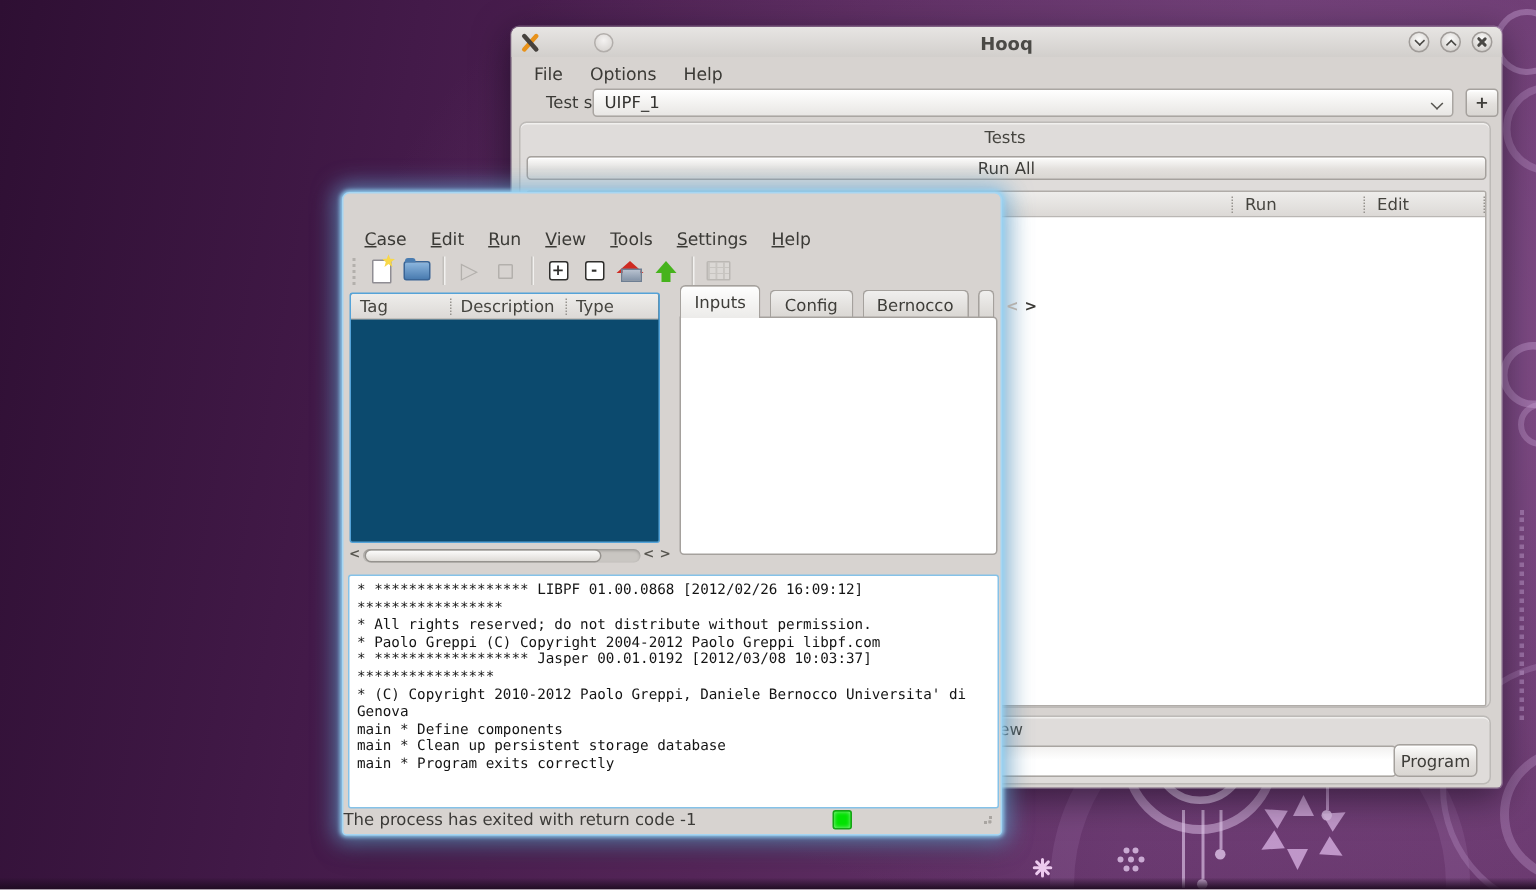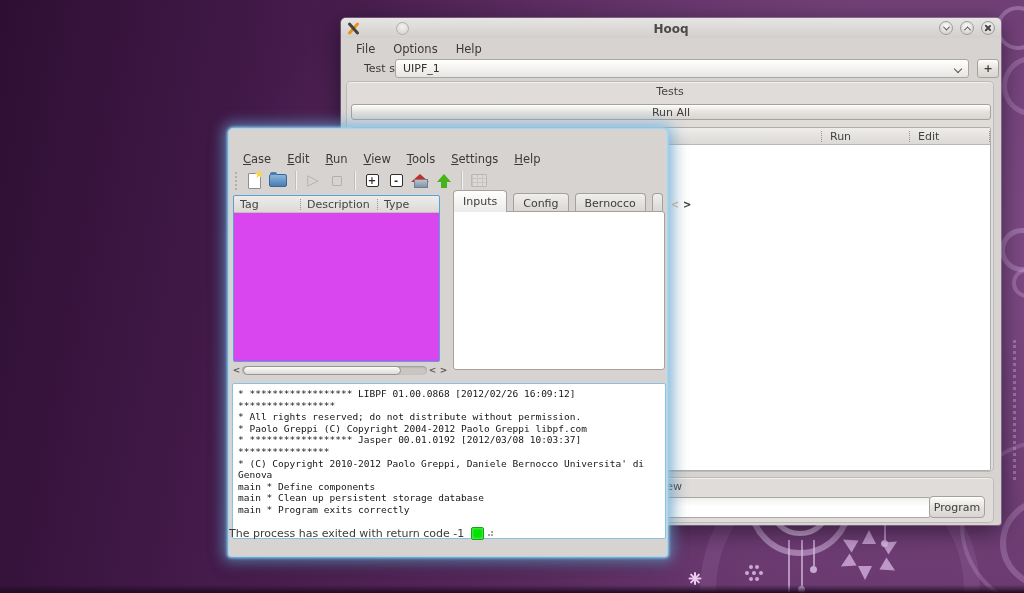--- a/index.html
+++ b/index.html
@@ -137,21 +137,21 @@
     background:linear-gradient(#b7c1cf,#8494a8); border:1px solid #6e7e92; }
   .ic-up{ position:relative; width:16px; height:16px; }
   .ic-up::before{ content:""; position:absolute; left:1px; top:1px; width:0; height:0;
     border-left:7px solid transparent; border-right:7px solid transparent; border-bottom:8px solid #46b31c; }
   .ic-up::after{ content:""; position:absolute; left:5px; top:9px; width:6px; height:6px; background:#46b31c; }
   .ic-calc{ width:16px; height:13px; border:1px solid #b7b4b0; background:#dcd9d6; border-radius:1px;
     background-image:linear-gradient(#c6c3bf 1px,transparent 1px),linear-gradient(90deg,#c6c3bf 1px,transparent 1px);
     background-size:5px 4px; background-position:0 3px; opacity:.85; }
 
   #tree-panel{ position:absolute; left:4px; top:66px; width:207px; height:167px;
-    border:1.5px solid #55a3d8; border-radius:2px; background:#d946ef; overflow:hidden; }
+    border:1.5px solid #55a3d8; border-radius:2px; background:#0c4a6e; overflow:hidden; }
   #tree-header{ display:flex; height:17px; background:linear-gradient(#eeedeb,#dcd9d6);
     border-bottom:1px solid #c2bfbb; align-items:stretch; }
   #tree-header .cell{ display:flex; align-items:center; padding-left:6px; color:#45443f; }
   .c-tag{ width:66px; } .c-desc{ width:76px; } .c-type{ flex:1; }
   #hscroll{ position:absolute; left:2px; top:235px; width:218px; height:13px; display:flex; align-items:center; }
   .sb-arrow{ width:11px; text-align:center; font-size:9px; font-weight:700; color:#57554f; line-height:13px; }
   .sb-track{ flex:1; height:9px; background:#c9c6c2; border-radius:5px; box-shadow:inset 0 1px 2px rgba(0,0,0,.25); position:relative; }
   .sb-thumb{ position:absolute; left:1px; top:0; width:158px; height:9px; border-radius:5px;
     background:linear-gradient(#fcfcfb,#dedbd7); border:1px solid #96938f; }
 
@@ -163,22 +163,22 @@
   .tab-scroll{ font-size:10px; font-weight:700; padding:0 2px 2px 2px; }
   .tab-scroll.disabled{ color:#b3b0ac; } .tab-scroll.enabled{ color:#3a3935; }
   #tab-panel{ position:absolute; left:224px; top:82px; width:212px; height:159px;
     background:#fff; border:1px solid #a5a19d; border-radius:0 3px 3px 3px; z-index:2; }
 
   #log-panel{ position:absolute; left:3px; top:254px; width:434px; height:156px;
     background:#fff; border:1.5px solid #85c2e8; border-radius:2px; overflow:hidden; }
   #log-panel pre{ font-family:"DejaVu Sans Mono","Liberation Mono",monospace; font-size:9.5px; line-height:11.6px;
     color:#141414; padding:4px 5px; white-space:pre; }
 
-  #statusbar{ position:absolute; left:0; right:0; top:395px; height:18px; display:flex; align-items:center;
-    justify-content:flex-start; gap:7px; padding-right:6px; color:#3c3b38; border-radius:0 0 3px 3px; }
+  #statusbar{ position:absolute; left:0; right:0; top:408px; height:18px; display:flex; align-items:center;
+    justify-content:space-between; gap:7px; padding-right:6px; color:#3c3b38; border-radius:0 0 3px 3px; }
   #status-led{ width:13px; height:13px; background:#02e202; border:1px solid #17a317; border-radius:2px;
     box-shadow:inset 0 0 3px rgba(255,255,255,.6); }
   #resize-grip{ width:5px; height:5px; border-right:2px dotted #a9a5a1; border-bottom:2px dotted #a9a5a1; margin-left:-3px; }
 </style>
 </head>
 <body>
 
 <div id="desktop">
 
   <div class="orn orn-ring1"></div>

